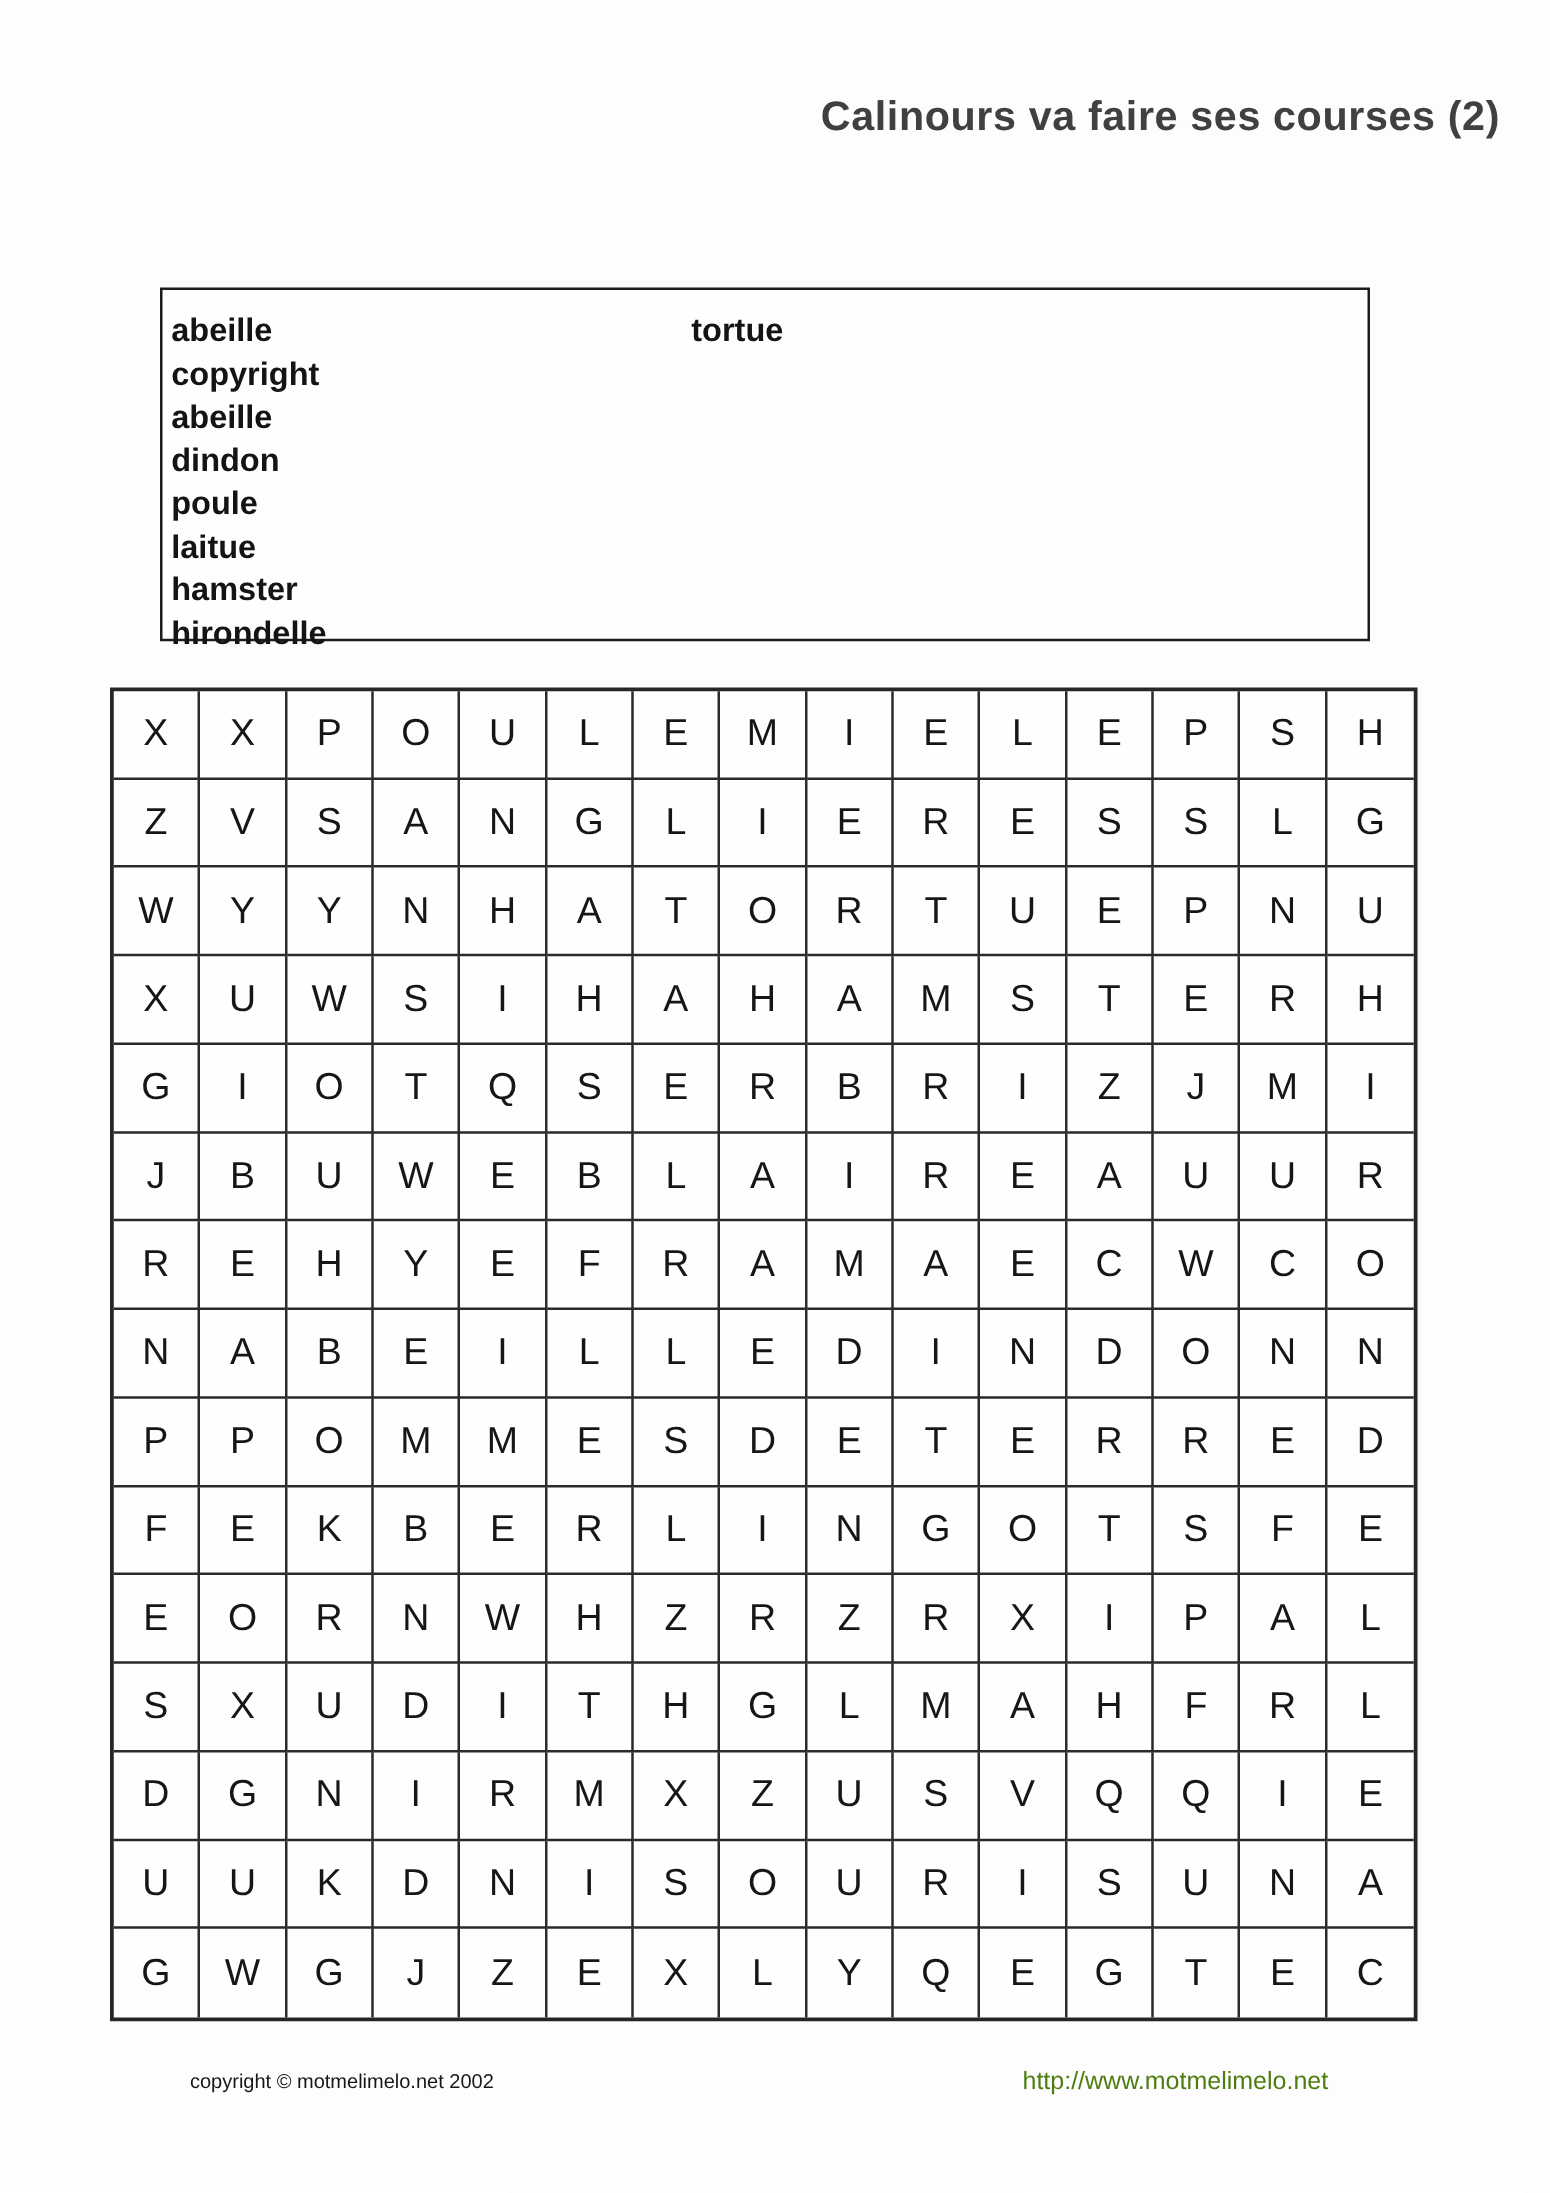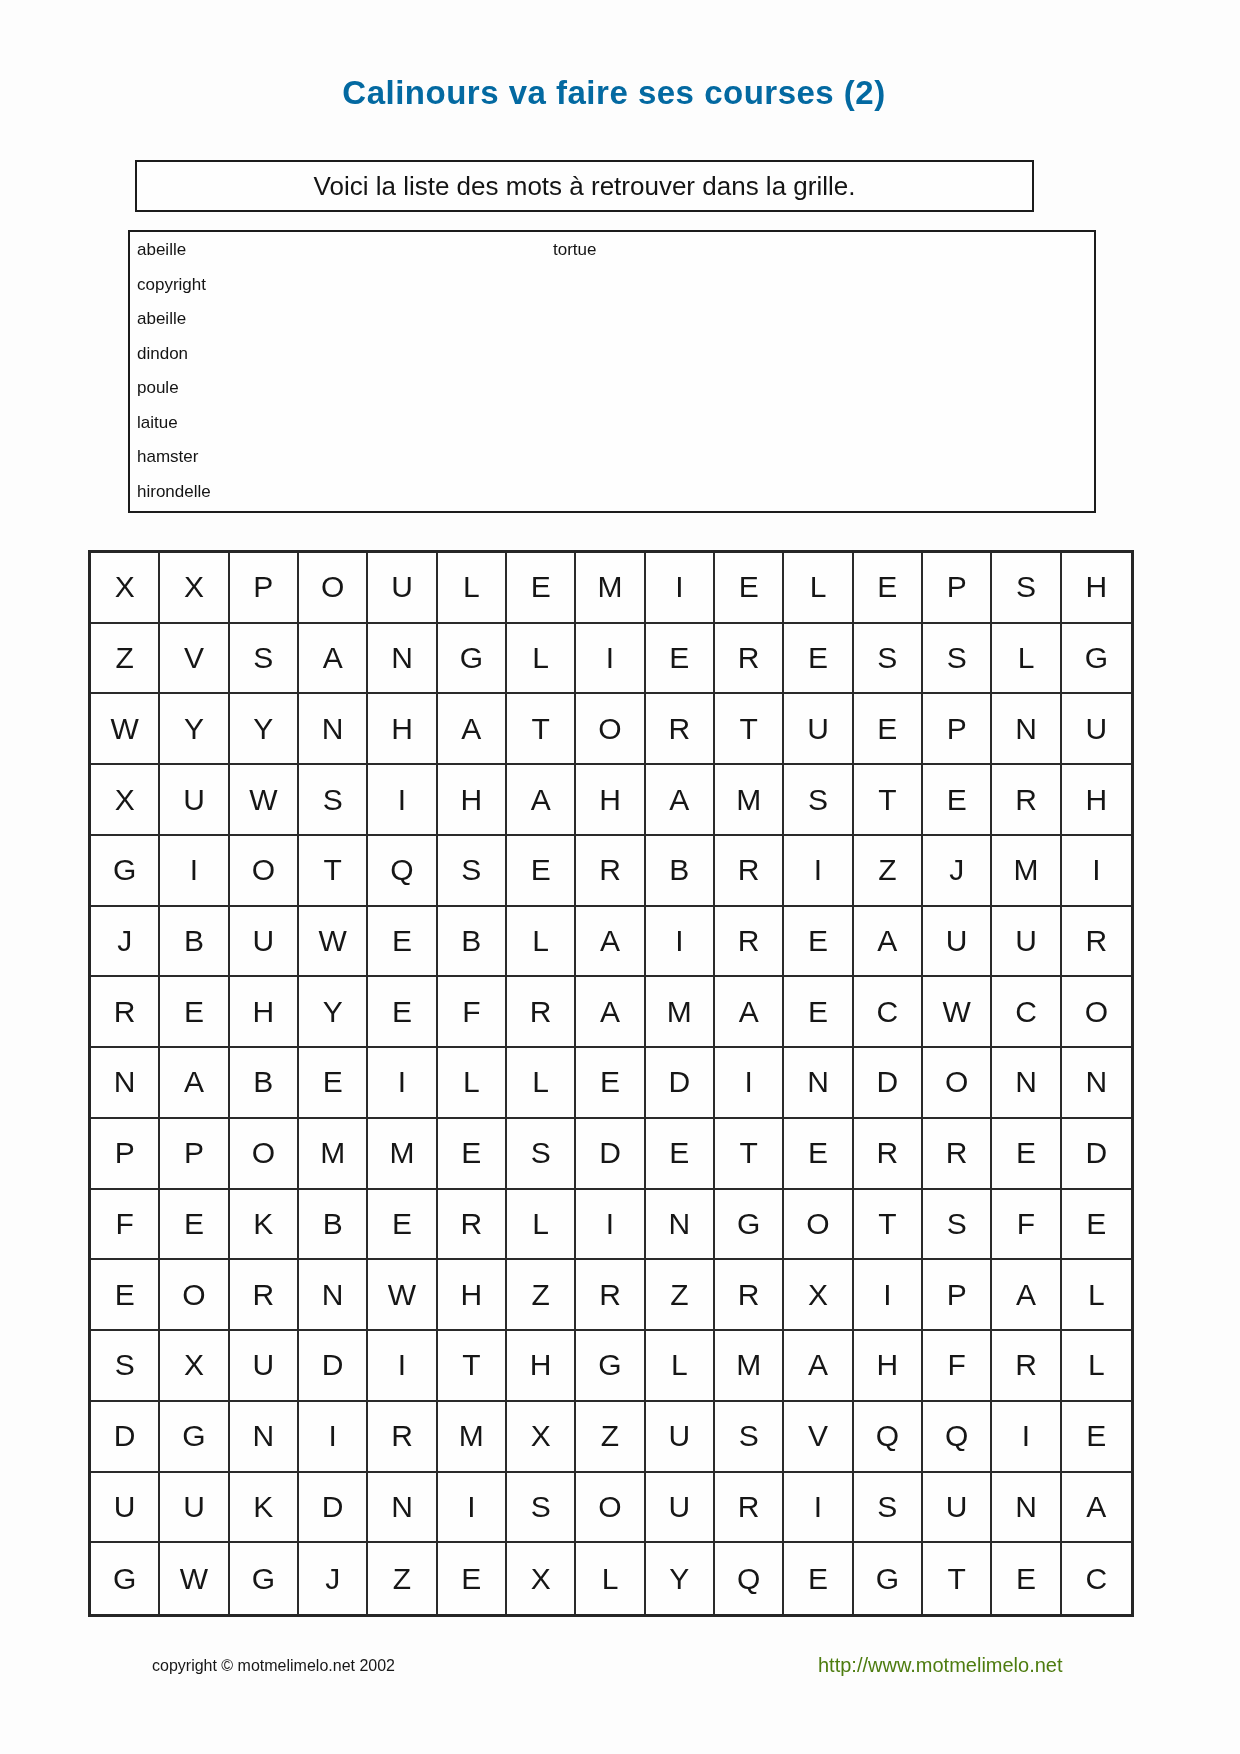--- a/index.html
+++ b/index.html
@@ -5,42 +5,42 @@
   html, body { margin:0; padding:0; background:#ffffff; }
   .page {
     position:relative;
     width:1240px; height:1754px;
     background:#fdfdfd;
     font-family:"Liberation Sans", sans-serif;
     color:#141414;
     overflow:hidden;
   }
   .title {
-    position:absolute; left:14px; top:74px; width:1200px;
-    text-align:center;
+    position:absolute; left:0; top:74px; width:1200px;
+    text-align:right;
     font-size:33px; font-weight:bold; letter-spacing:0.5px;
-    color:#0369a1;
+    color:#404040;
   }
   .subtitle-box {
     position:absolute; left:135px; top:160px;
     width:895px; height:48px;
     border:2px solid #1c1c1c;
     display:flex; align-items:center; justify-content:center;
     font-size:26px; background:#fefefe;
   }
   .wordlist-box {
     position:absolute; left:128px; top:230px;
     width:964px; height:279px;
     border:2px solid #1c1c1c;
     background:#fefefe;
   }
   .wl-col {
-    position:absolute; top:1px;
-    font-size:17px; line-height:34.5px;
-    font-weight:400;
+    position:absolute; top:15px;
+    font-size:26px; line-height:34.5px;
+    font-weight:700;
     white-space:nowrap;
   }
   .wl-col-0 { left:7px; }
   .wl-col-1 { left:207px; }
   .wl-col-2 { left:423px; }
   .letter-grid {
     position:absolute; left:88px; top:550px;
     width:1040px; height:1061px;
     border:3px solid #262626;
     background:#fefefe;
@@ -65,23 +65,20 @@
     font-size:20px; color:#4d7c0f;
   }
 </style>
 </head>
 <body>
 
 <div class="page">
 
   <div class="title">Calinours va faire ses courses (2)</div>
 
-  <div class="subtitle-box">
-    <span>Voici la liste des mots à retrouver dans la grille.</span>
-  </div>
 
   <div class="wordlist-box">
     <div class="wl-col wl-col-0">
         <div>abeille</div>
         <div>copyright</div>
         <div>abeille</div>
         <div>dindon</div>
         <div>poule</div>
         <div>laitue</div>
         <div>hamster</div>

